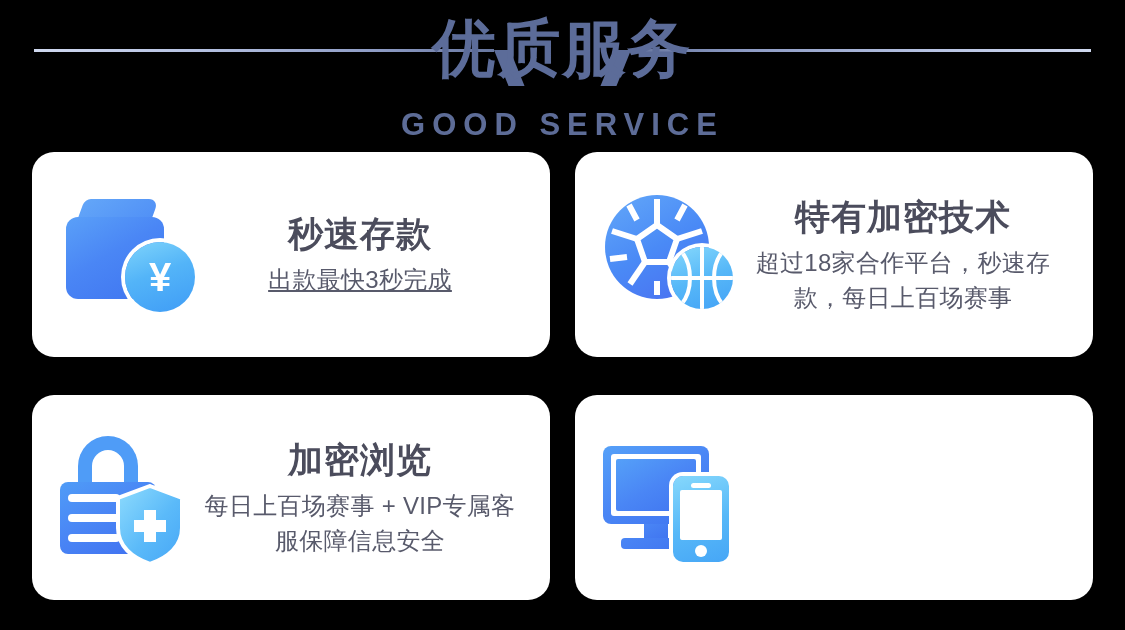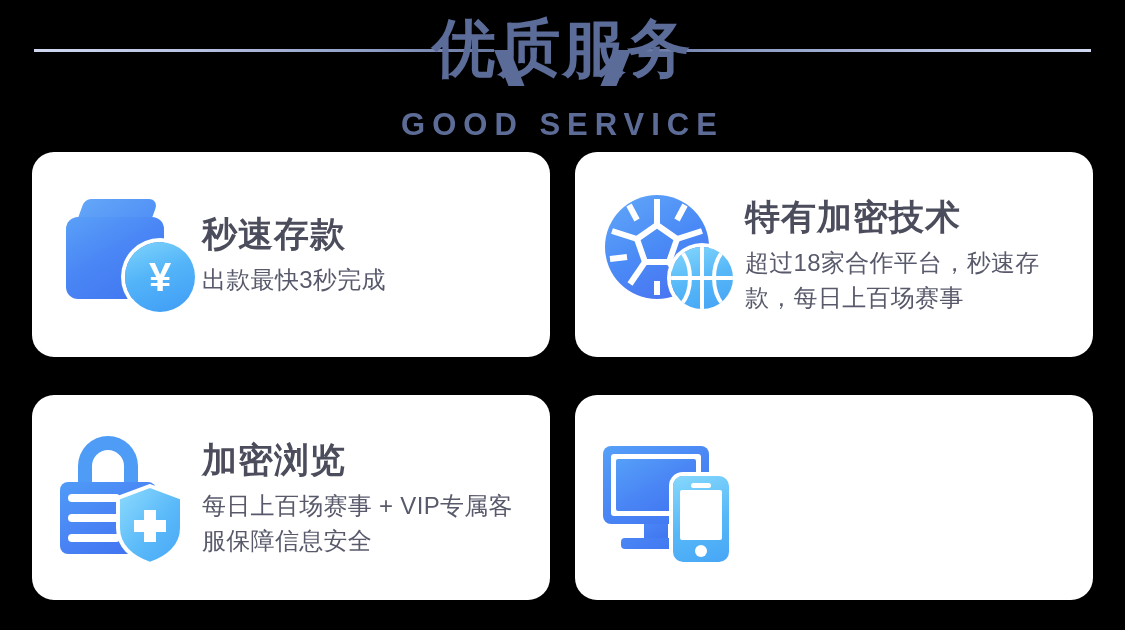--- a/index.html
+++ b/index.html
@@ -115,37 +115,38 @@
     flex: 0 0 auto;
     width: 150px;
     height: 140px;
     margin-left: 20px;
     position: relative;
   }
   .card-text {
     flex: 1 1 auto;
     padding-right: 32px;
     min-width: 0;
+    text-align: center;
   }
   .card-title {
     font-size: 35px;
     line-height: 44px;
     font-weight: 700;
     color: #4b4c5c;
     letter-spacing: 1px;
     white-space: nowrap;
   }
   .card-desc {
     margin-top: 6px;
     font-size: 24px;
     line-height: 35px;
     color: #585a6b;
     letter-spacing: 0.3px;
   }
-  .card-desc.one-line { white-space: nowrap; }
+  .card-desc.one-line { white-space: nowrap; text-decoration: underline; }
 
   
   .ic { position: absolute; }
 
   .wallet-flap {
     left: 22px; top: 14px;
     width: 74px; height: 30px;
     background: linear-gradient(135deg, #63a6f8 0%, #4f8ef6 100%);
     border-radius: 6px 10px 2px 2px;
     transform: skewX(-20deg);

